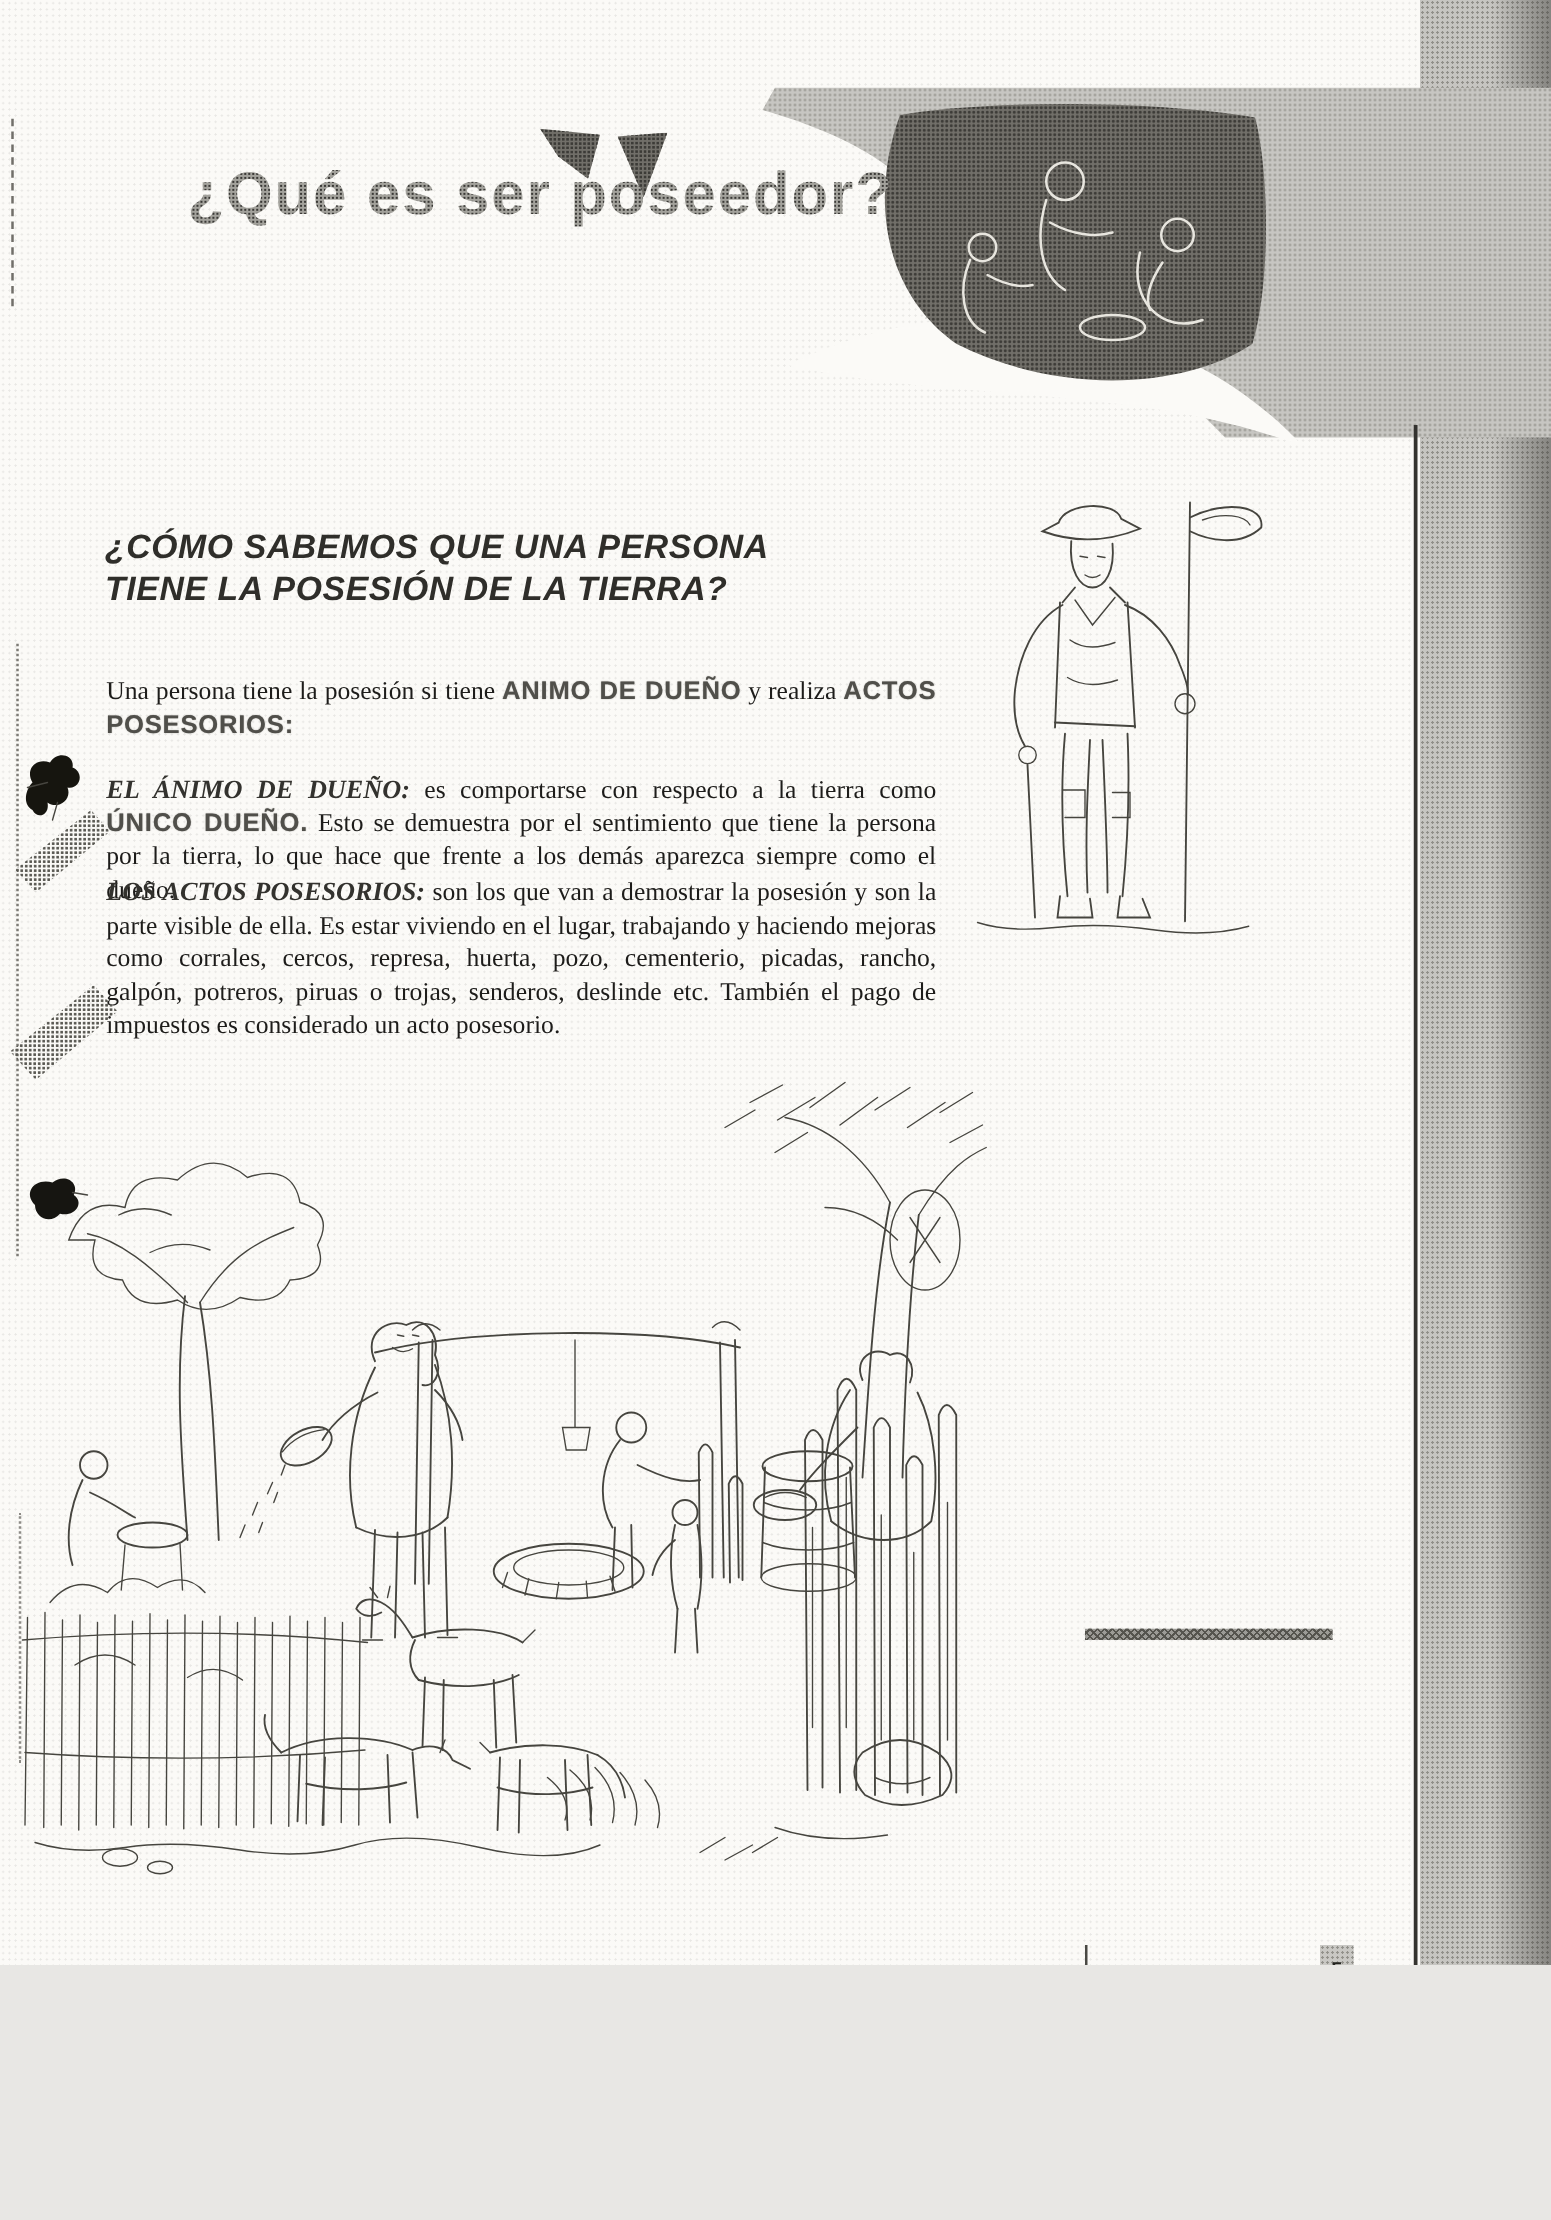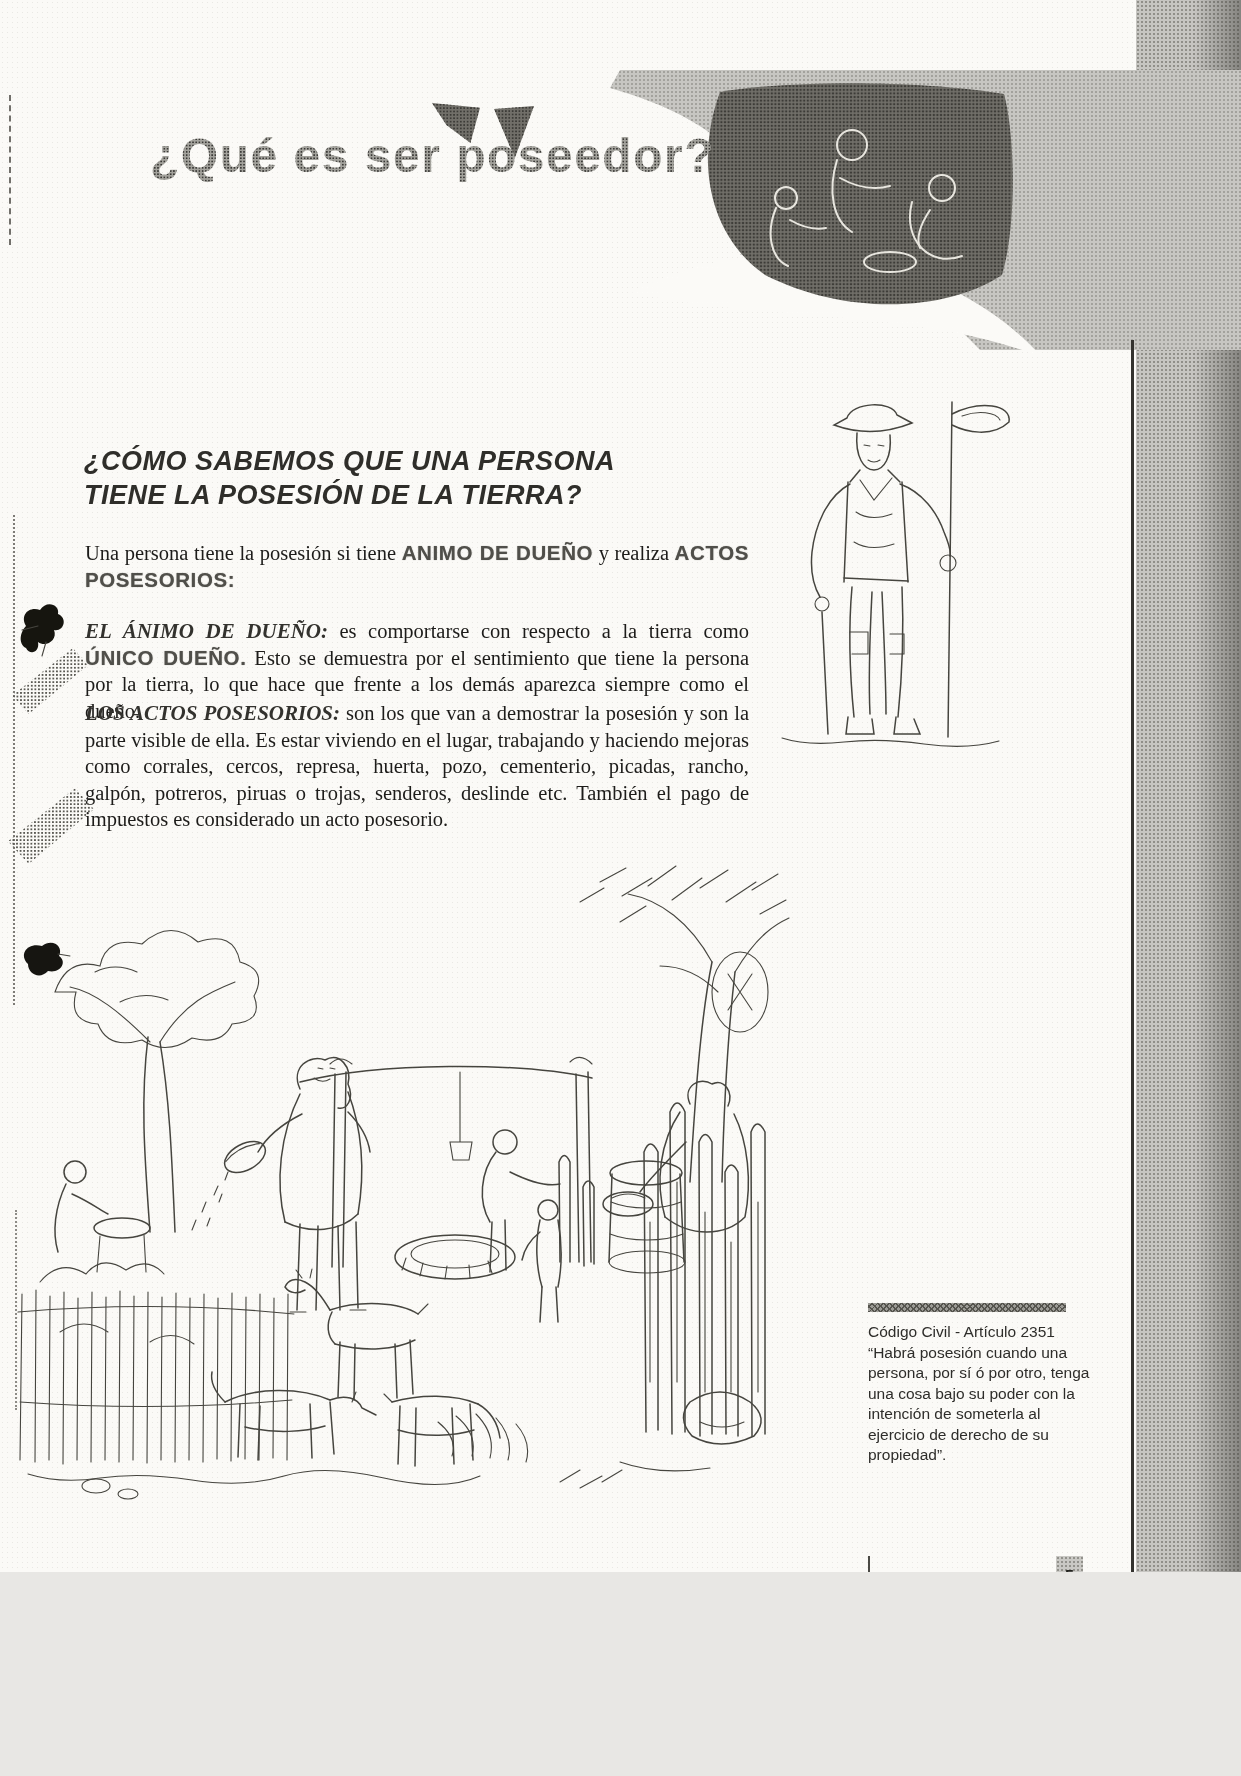--- a/index.html
+++ b/index.html
@@ -68,21 +68,21 @@
   .bold-ht{
     font-family:"Liberation Sans", sans-serif;
     font-weight:bold; letter-spacing:0.6px; color:#504f4a;
     text-shadow:0 0 1px rgba(80,79,74,0.6);
   }
   .lead-italic{
     font-family:Liberation Serif, serif;
     font-style:italic; font-weight:bold; font-size:21px; color:#33322e;
   }
   .heading{
-    position:absolute; left:84px; top:444px; width:610px; margin:0;
+    position:absolute; left:84px; top:420px; width:610px; margin:0;
     font-family:"Liberation Sans", sans-serif;
     font-style:italic; font-weight:bold; font-size:27px; line-height:34px;
     letter-spacing:0.5px; color:#2f2e2a;
   }
   
   .edge-dash1{left:9px; top:95px; height:150px; width:0; border-left:2px dashed #716f6a;}
   .edge-dash2{left:13px; top:515px; height:490px; width:0; border-left:2px dotted #7d7b76;}
   .edge-dash3{left:15px; top:1210px; height:200px; width:0; border-left:2px dotted #8d8b86;}
   .hatch-marker{
     position:absolute;
@@ -323,24 +323,20 @@
       <path class="ln2" d="M 438 580 q 20 16 14 34 M 456 574 q 22 18 16 40 M 476 572 q 20 20 14 44 M 496 576 q 18 20 12 42 M 516 582 q 16 18 10 38"></path>
       <ellipse class="ln2" cx="96" cy="644" rx="14" ry="7"></ellipse>
       <ellipse class="ln2" cx="128" cy="652" rx="10" ry="5"></ellipse>
       <path class="ln" d="M 690 560 q 30 -20 60 0 q 20 16 4 34 q -34 16 -62 0 q -16 -18 -2 -34 Z"></path>
       <path class="ln2" d="M 700 580 q 22 10 44 0 M 620 620 q 40 14 90 6"></path>
       <path class="ln2" d="M 560 640 l 20 -12 M 580 646 l 22 -12 M 602 640 l 20 -12"></path>
     </g>
   </svg>
 
   <div class="abs sidebar-hatch crosshatch"></div>
-  <div class="abs sidebar">
-    <div>Código Civil - Artículo 2351</div>
-    <div>“Habrá posesión cuando una persona, por sí ó por otro, tenga una cosa bajo su poder con la intención de someterla al ejercicio de derecho de su propiedad”.</div>
-  </div>
 
   <div class="abs v-border"></div>
   <div class="abs small-v"></div>
   <div class="abs page-tab dots-light"><span>5</span></div>
   <div class="abs h-rule"></div>
   <div class="abs footer-band dots-light"></div>
   <div class="abs footer-dark crosshatch"></div>
 
 </div>
 

